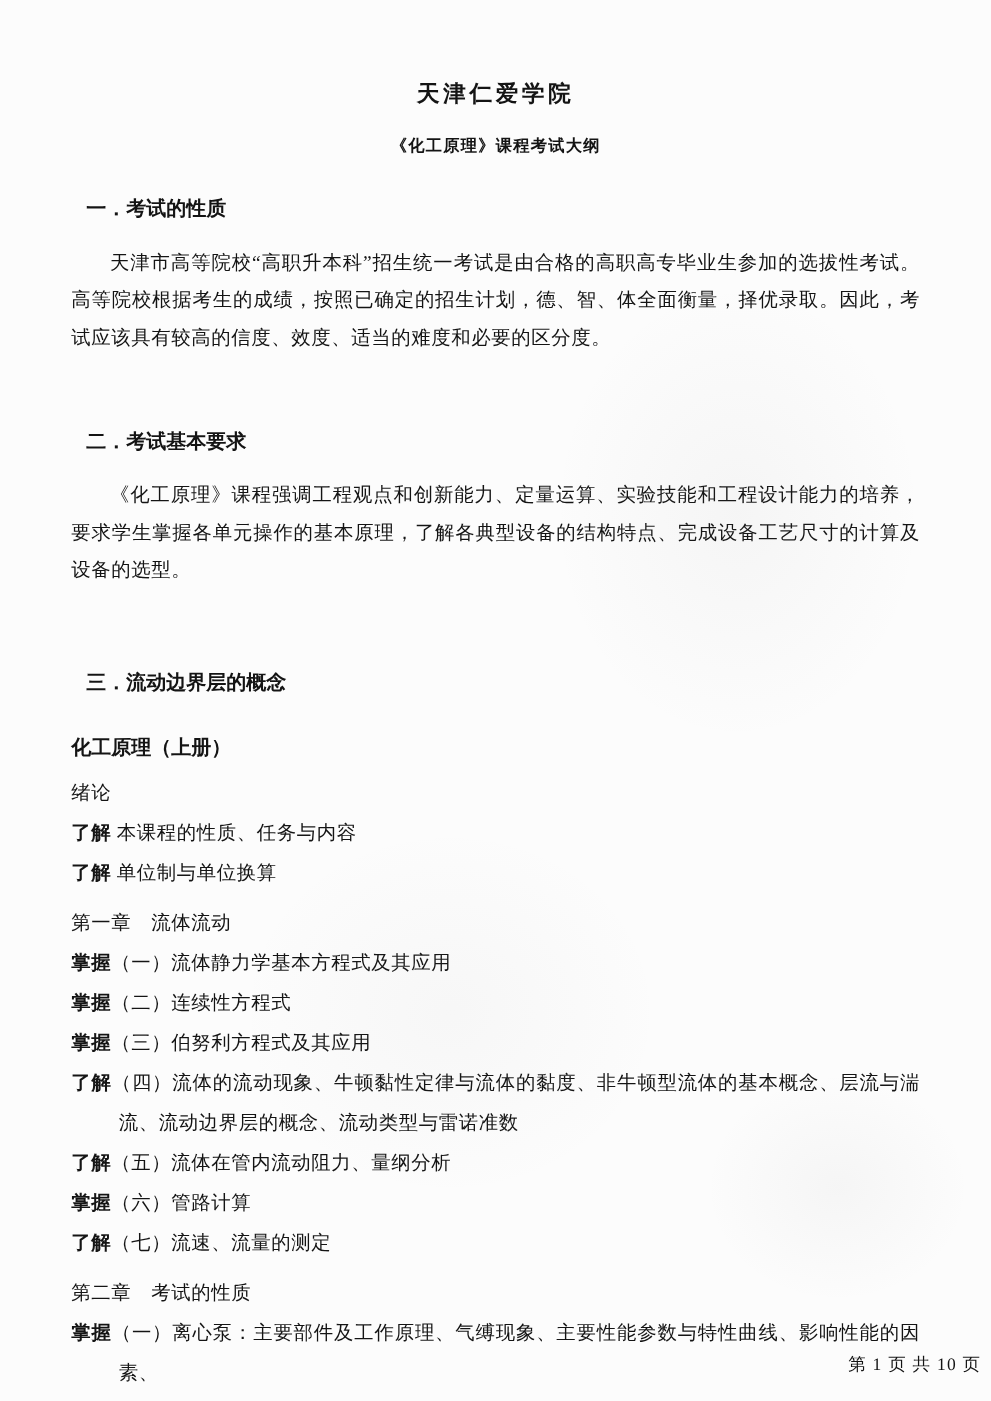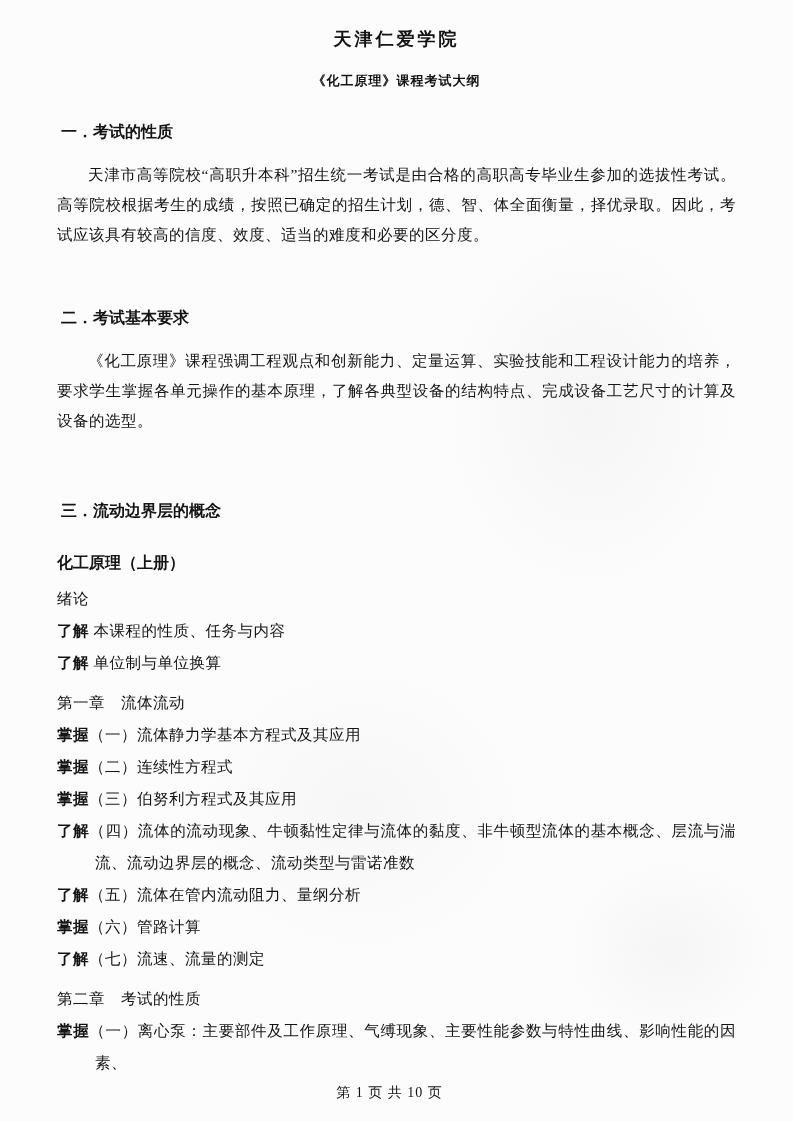--- a/index.html
+++ b/index.html
@@ -20,35 +20,35 @@
   .a1 { left: 380px; top: 150px; width: 420px; height: 520px;
         background: radial-gradient(closest-side, rgba(120,120,120,0.05), rgba(120,120,120,0) 70%); }
   .a2 { left: 120px; top: 600px; width: 480px; height: 420px;
         background: radial-gradient(closest-side, rgba(120,120,120,0.04), rgba(120,120,120,0) 70%); }
   .a3 { left: 520px; top: 820px; width: 300px; height: 260px;
         background: radial-gradient(closest-side, rgba(120,120,120,0.05), rgba(120,120,120,0) 70%); }
 
   .content { padding: 0 57px; }
 
   .title1 {
-    margin: 28px 0 0 0;
+    margin: 64px 0 0 0;
     text-align: center;
     font-size: 18px; font-weight: 700; letter-spacing: 3px;
     line-height: 22px;
   }
   .title2 {
     margin: 20px 0 0 0;
     text-align: center;
     font-size: 13px; font-weight: 700; letter-spacing: 1px;
     line-height: 22px;
   }
   .sec-heading {
     font-size: 16px; font-weight: 700;
     line-height: 20px;
-    margin: 4px;
+    margin: 12px;
   }
   .h-one   { margin-top: 30px; }
   .h-two   { margin-top: 58px; }
   .h-three { margin-top: 65px; }
   .book-heading {
     font-size: 16px; font-weight: 700;
     line-height: 20px;
     margin: 32px 0 0 0;
   }
   .para {
@@ -59,22 +59,22 @@
     text-indent: 2em;
     letter-spacing: 0.5px;
   }
   .outline { margin-top: 10px; font-size: 15.5px; }
   .line { line-height: 32px; letter-spacing: 0.5px; }
   .chapter { margin-top: 8px; }
   .item { padding-left: 38px; text-indent: -38px; text-align: justify; }
   .tag { font-weight: 700; }
   .footer {
     position: absolute;
-    left: 0; right: 14px; top: 1083px;
-    text-align: center;
+    left: 0; right: 8px; top: 1083px;
+    text-align: right;
     font-size: 14px;
     line-height: 20px;
     letter-spacing: 1px;
   }
 </style>
 </head>
 <body>
 
 <div class="page">
   <div class="artifact a1"></div>

